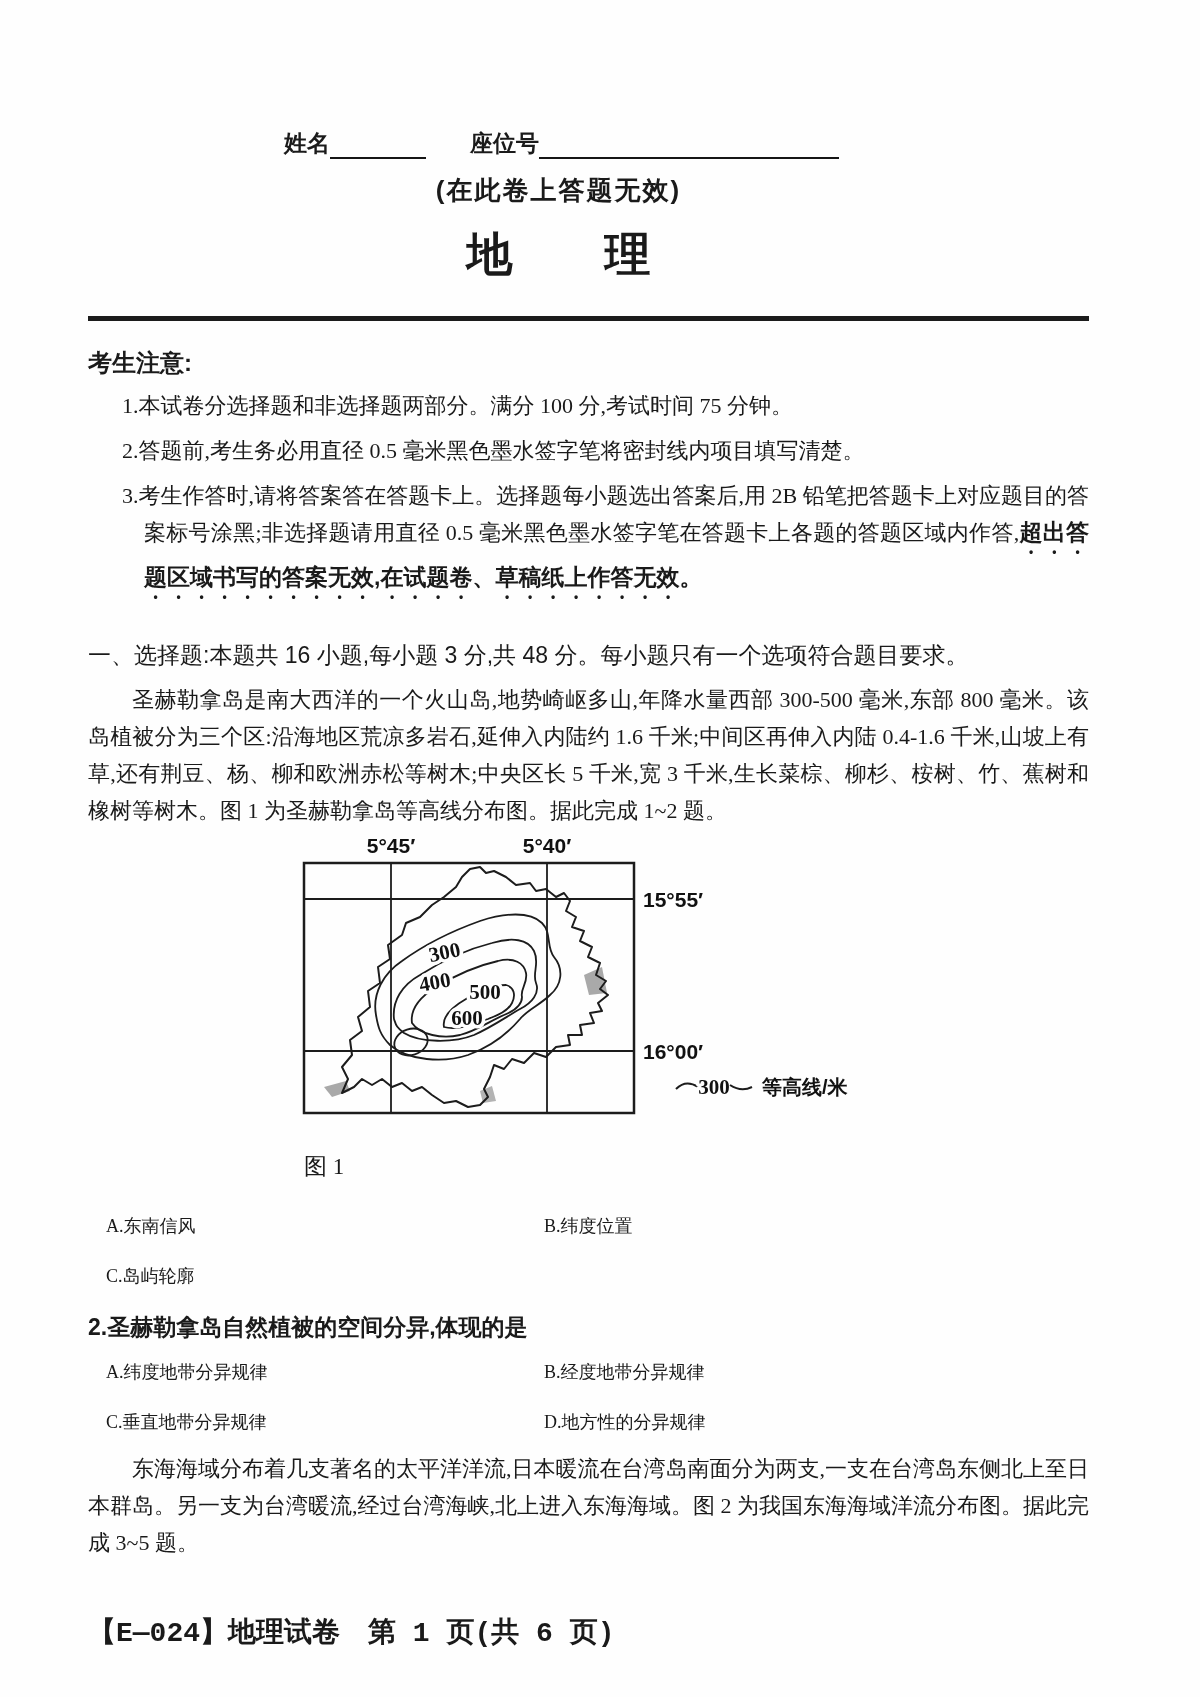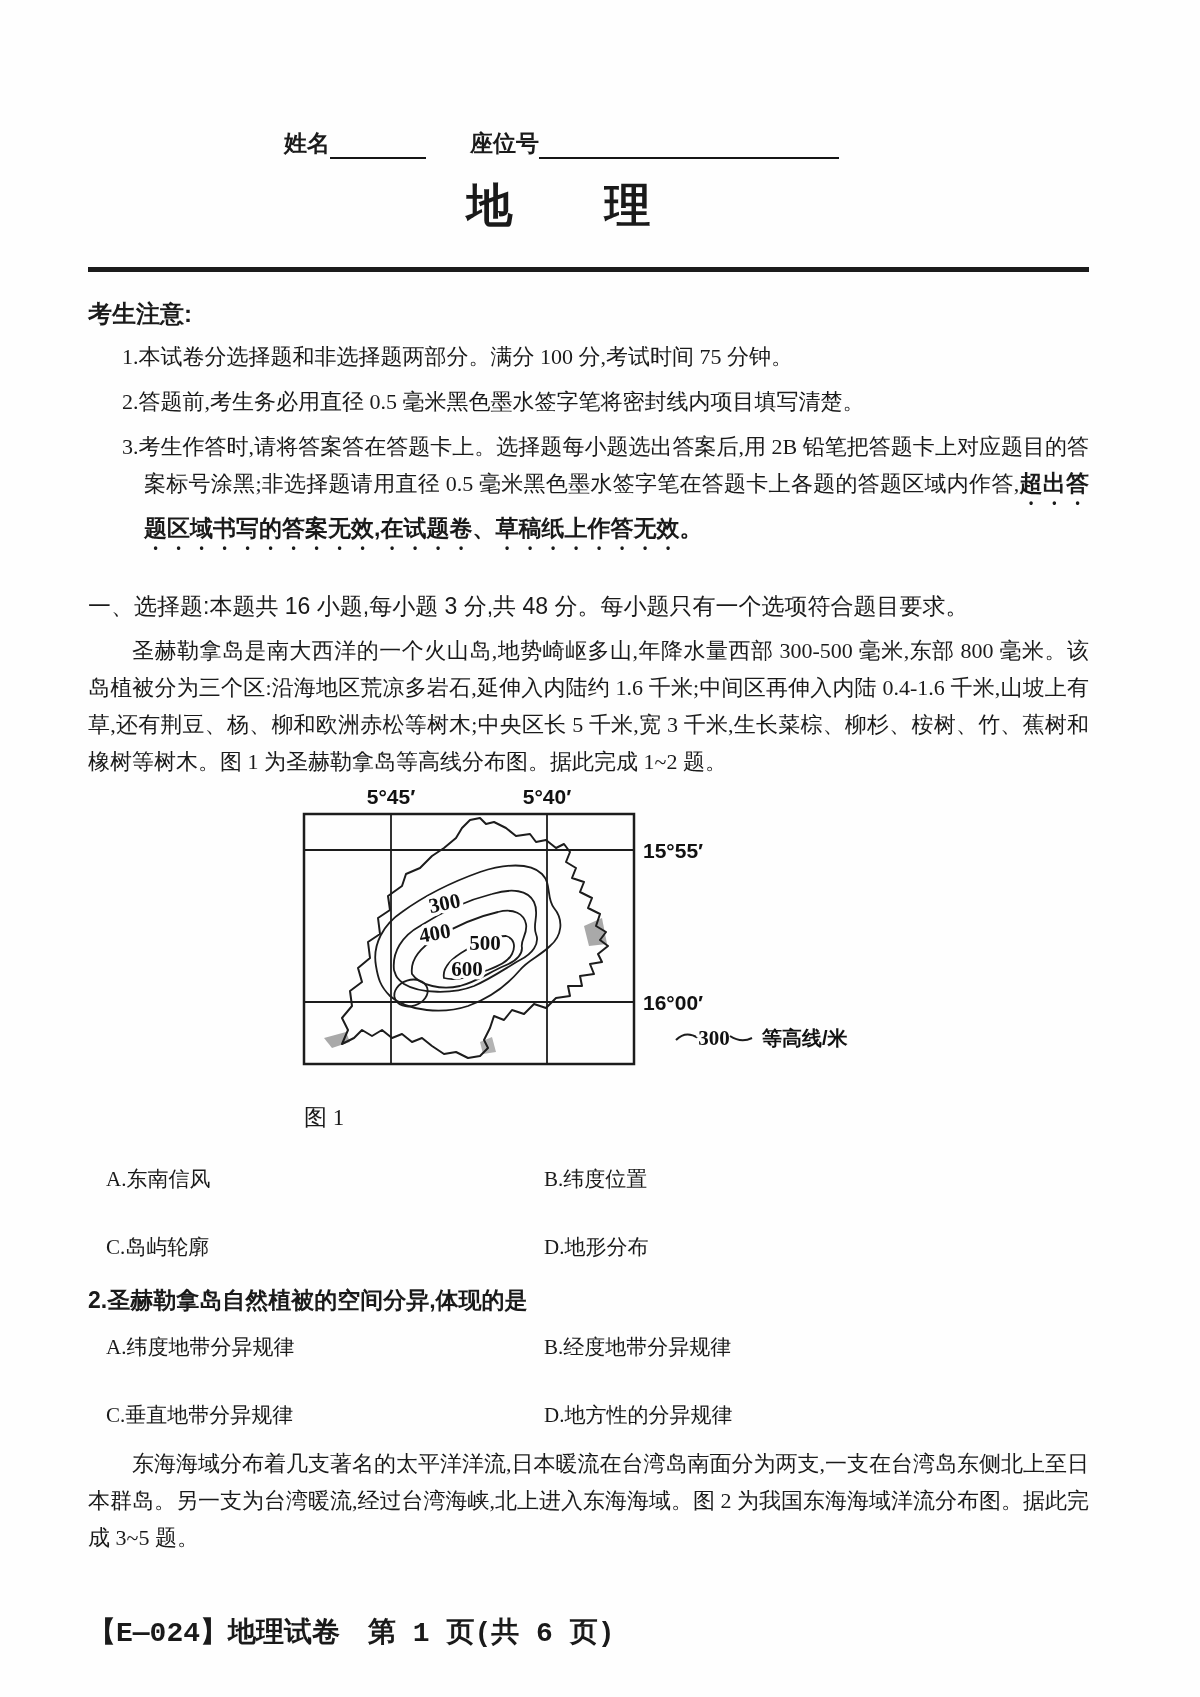--- a/index.html
+++ b/index.html
@@ -81,39 +81,40 @@
     font-weight:bold; font-size:20px; fill:#111;
   }
   
   .question { margin-top:16px; }
   .q-stem {
     font-family:"Liberation Sans","DejaVu Sans",sans-serif;
     font-weight:bold; font-size:23px; line-height:34px;
   }
   .q-options {
     display:grid; grid-template-columns:438px 1fr;
-    row-gap:40px; margin:16px 0 6px 18px;
-    font-size:21px;
+    row-gap:26px; margin:16px 0 6px 18px;
+    font-size:18px;
   }
   
   .page-footer {
     margin-top:auto; text-align:left;
     font-family:Liberation Mono, monospace;
     font-weight:bold; font-size:28px;
   }
 </style>
 </head>
 <body>
 
 <div class="page">
 
   <div class="name-seat-row">
     <span class="lbl">姓名</span><span class="blank short"></span><span class="lbl">座位号</span><span class="blank long"></span>
   </div>
 
+  <div class="invalid-notice">(在此卷上答题无效)</div>
 
   <div class="paper-title">地　　理</div>
 
   <div class="double-rule"></div>
 
   <div class="notice">
     <div class="notice-heading">考生注意:</div>
     <p class="notice-item">1.本试卷分选择题和非选择题两部分。满分 100 分,考试时间 75 分钟。</p>
     <p class="notice-item">2.答题前,考生务必用直径 0.5 毫米黑色墨水签字笔将密封线内项目填写清楚。</p>
     <p class="notice-item"><span>3.考生作答时,请将答案答在答题卡上。选择题每小题选出答案后,用 2B 铅笔把答题卡上对应题目的答案标号涂黑;非选择题请用直径 0.5 毫米黑色墨水签字笔在答题卡上各题的答题区域内作答,</span><span class="em-dots">超出答题区域书写的答案无效,在试题卷、草稿纸上作答无效。</span></p>
@@ -167,21 +168,20 @@
       </g>
     </svg>
     <figcaption class="fig-caption">图 1</figcaption>
   </figure>
 
   <div class="question">
     <div class="q-options">
       <span>A.东南信风</span>
       <span>B.纬度位置</span>
       <span>C.岛屿轮廓</span>
-      <span>D.地形分布</span>
     </div>
   </div>
 
   <div class="question">
     <div class="q-stem">2.圣赫勒拿岛自然植被的空间分异,体现的是</div>
     <div class="q-options">
       <span>A.纬度地带分异规律</span>
       <span>B.经度地带分异规律</span>
       <span>C.垂直地带分异规律</span>
       <span>D.地方性的分异规律</span>

